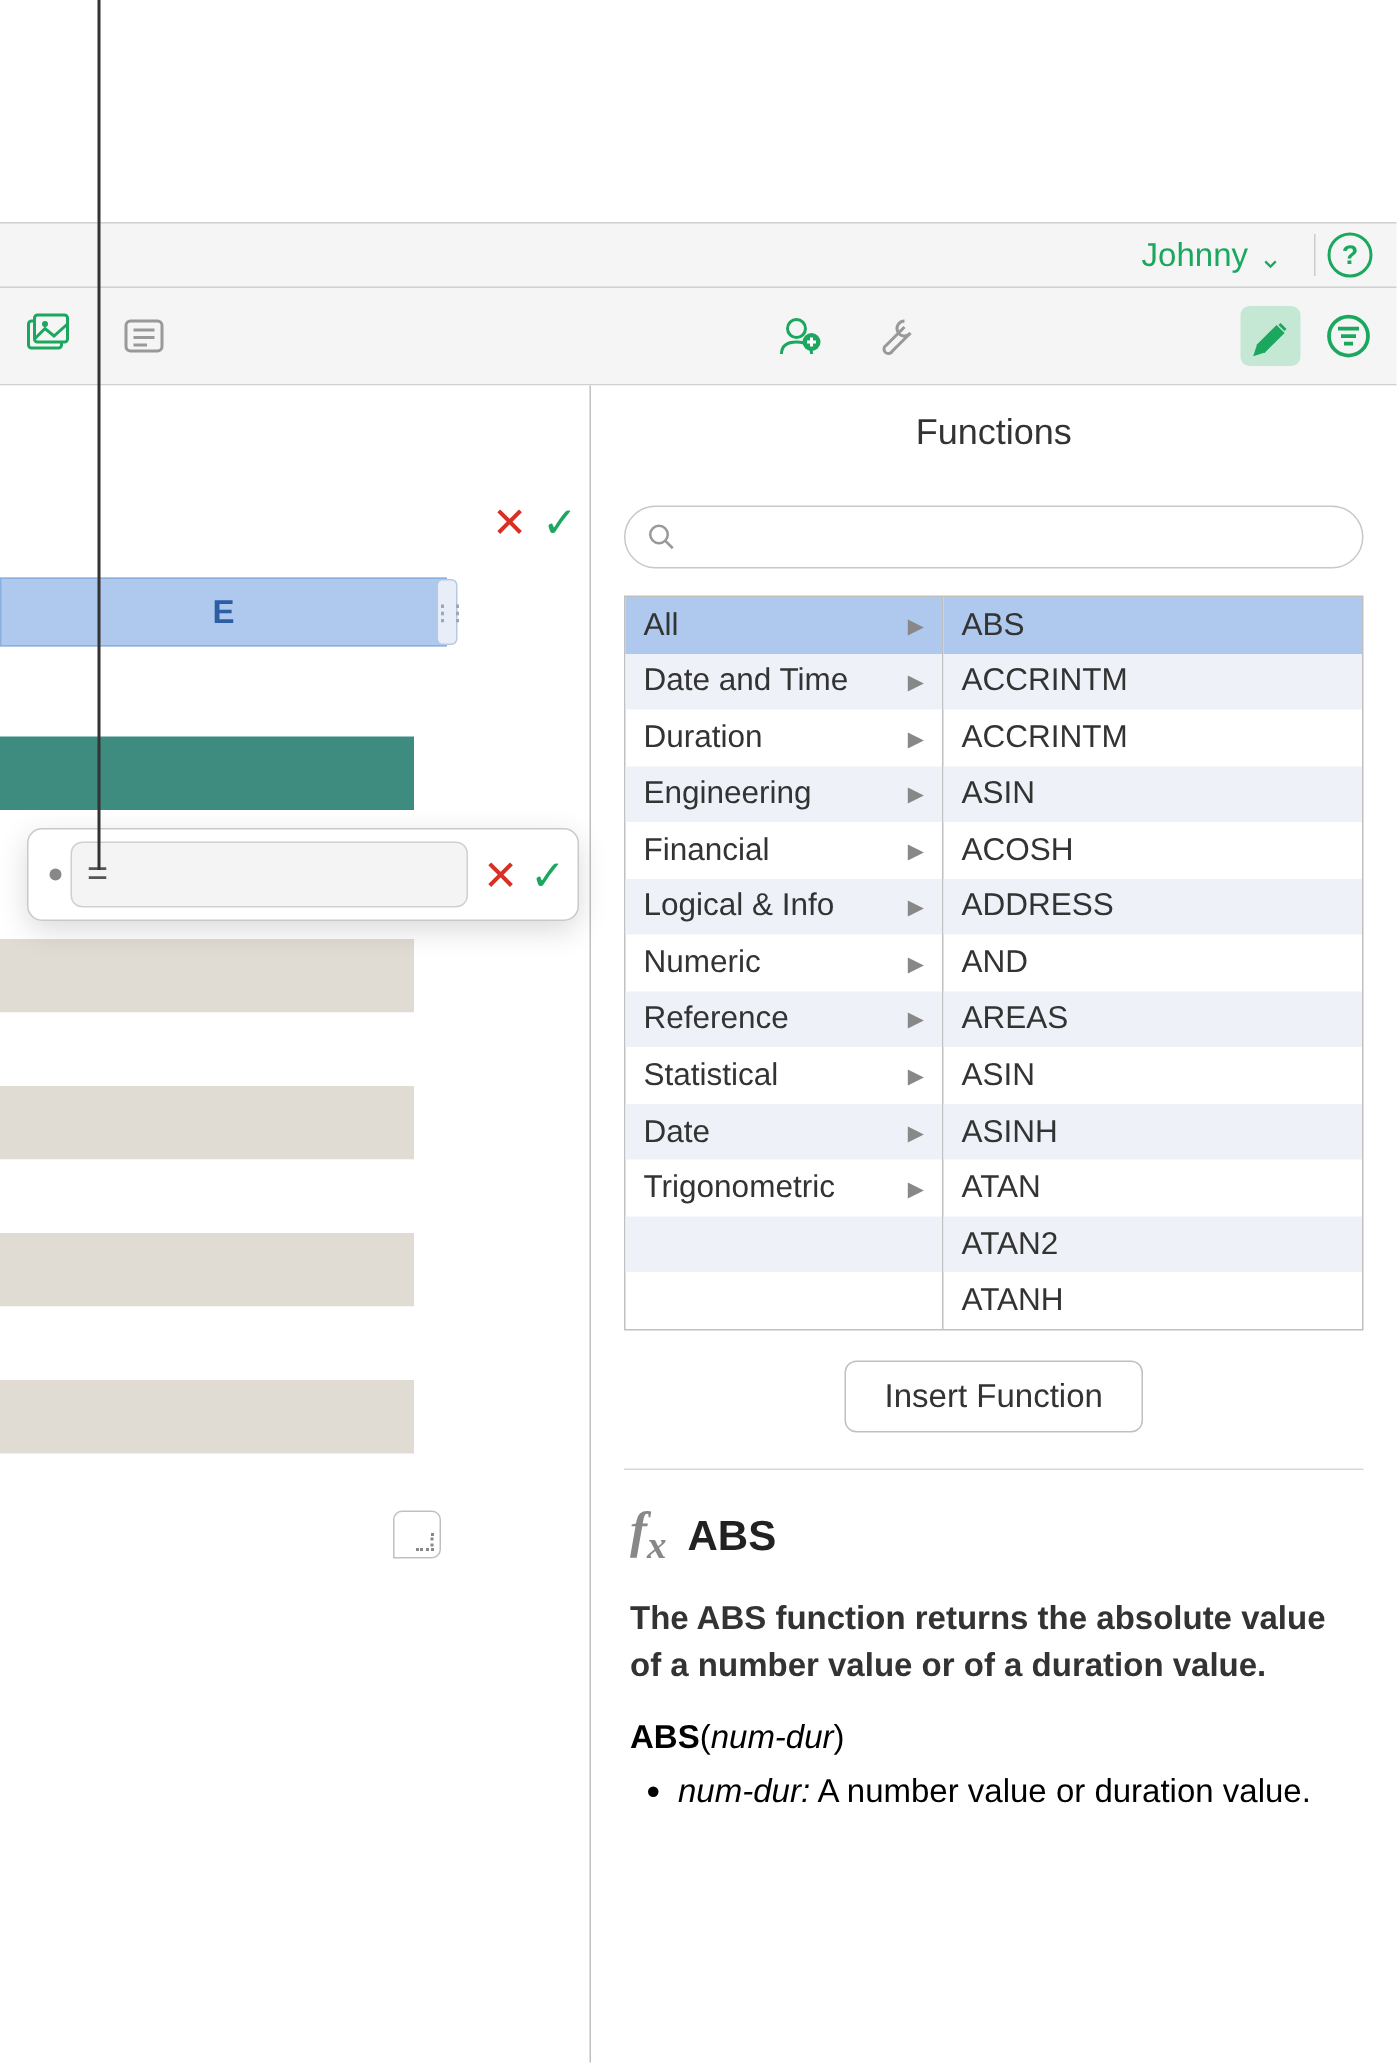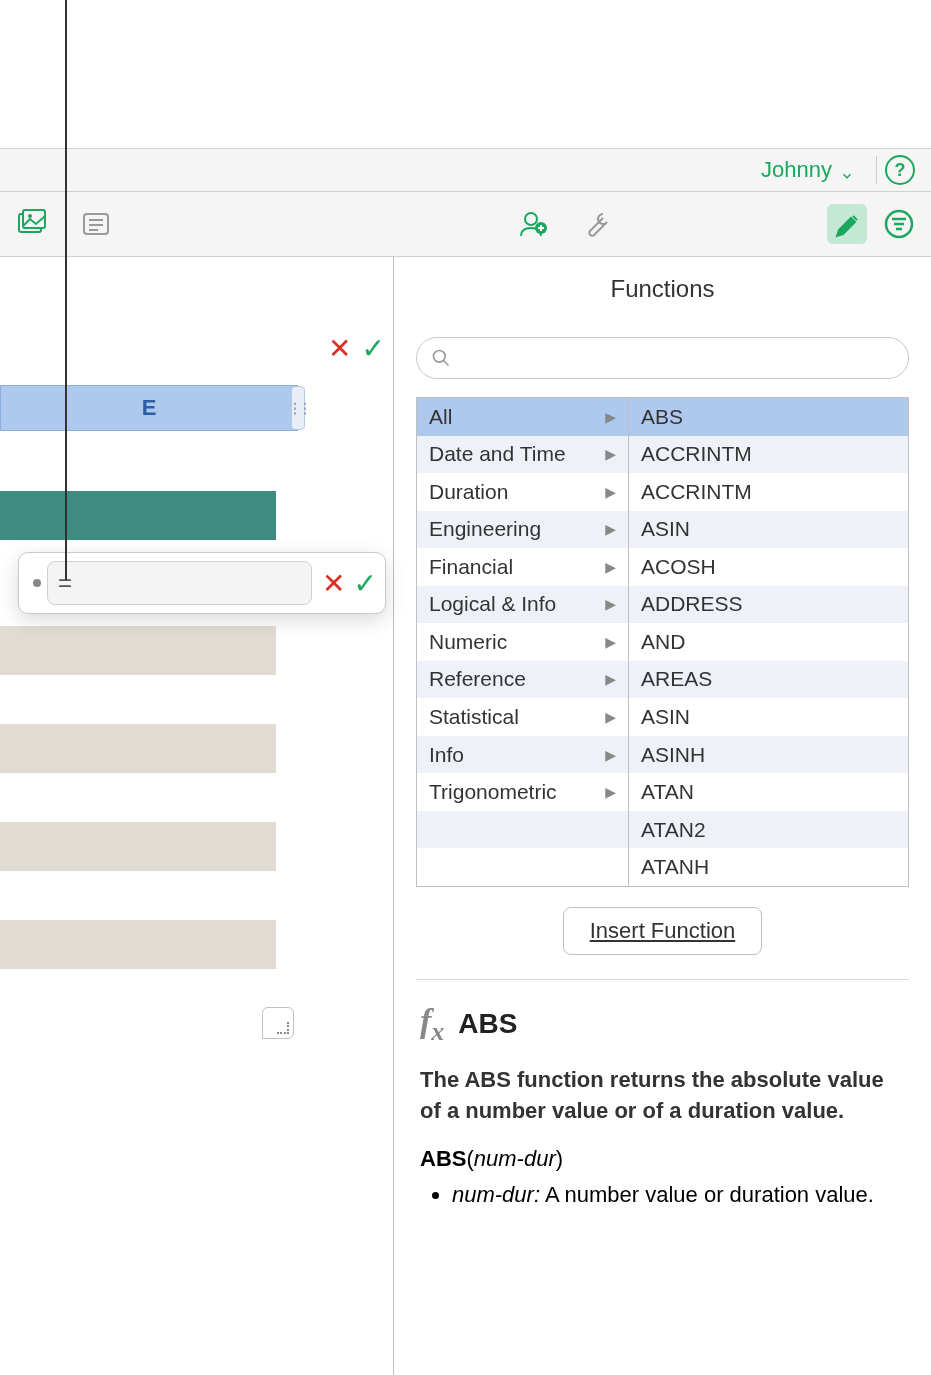--- a/index.html
+++ b/index.html
@@ -320,21 +320,20 @@
       margin: 20px 0 24px;
     }
     .insert-btn {
       padding: 10px 26px;
       font-size: 22px;
       border: 1px solid #c0c0c0;
       border-radius: 8px;
       background: #fff;
       cursor: pointer;
       color: #333;
-      text-decoration: underline;
     }
     
     .hr { height: 1px; background: #d8d8d8; margin: 0 22px; }
     
     
     .help-section {
       padding: 22px 26px;
     }
     .help-heading {
       display: flex;
@@ -531,21 +530,21 @@
           </div>
           <div class="fn-row alt">
             <span>Reference</span>
             <span class="arrow">▶</span>
           </div>
           <div class="fn-row">
             <span>Statistical</span>
             <span class="arrow">▶</span>
           </div>
           <div class="fn-row alt">
-            <span>Info</span>
+            <span>Date</span>
             <span class="arrow">▶</span>
           </div>
           <div class="fn-row">
             <span>Trigonometric</span>
             <span class="arrow">▶</span>
           </div>
           <div class="fn-row alt"></div>
           <div class="fn-row"></div>
         </div>
       <div class="fn-col functions" id="functions-col">

